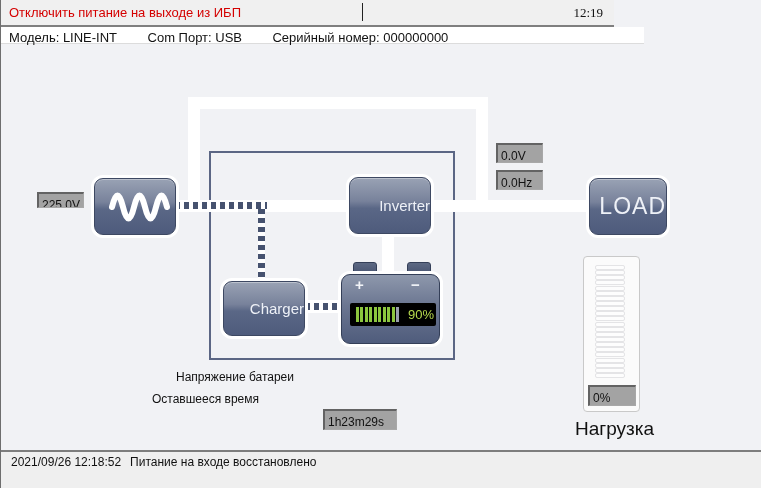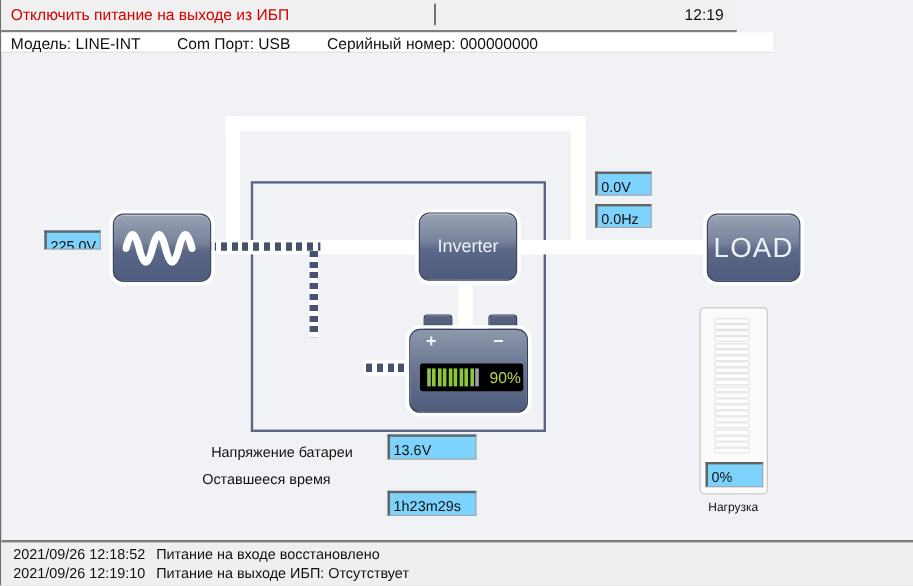--- a/index.html
+++ b/index.html
@@ -9,46 +9,46 @@
     font-family:"Liberation Sans", sans-serif;
     border-left:1px solid #6e6e6e; box-sizing:border-box;
     -webkit-font-smoothing:none;
   }
   .abs{position:absolute;}
   
   #titlebar{left:0;top:0;width:613px;height:25px;background:#f0f0f0;
     border-bottom:2px solid #7f7f7f;box-sizing:content-box;}
   #title-cmd{left:8px;top:5px;color:#d40000;font-size:13px;cursor:pointer;}
   #title-div{left:361px;top:3px;width:1px;height:18px;background:#222;}
-  #clock{right:11px;top:5px;color:#111;font-size:13px;}
+  #clock{right:11px;top:5px;color:#111;font-size:13px;font-family:Liberation Serif, serif;}
   #modelbar{left:0;top:27px;width:643px;height:17px;background:#ffffff;
     border-bottom:1px solid #dcdcdc;box-sizing:border-box;}
   #modelbar span{position:relative;top:1px;font-size:13px;color:#111;margin-right:26px;}
   #modelbar{padding-left:8px;}
   
   #logbar{left:0;top:450px;width:761px;height:38px;background:#efefef;
     border-top:2px solid #7d7d7d;box-sizing:border-box;padding:2px 0 0 10px;}
   .logrow{font-size:12px;color:#111;line-height:16px;white-space:nowrap;}
   .logrow .ts{margin-right:9px;}
   
   .innerbox{border:2px solid #5b6684;background:transparent;}
   .pipe{background:#ffffff;}
   .dot-h{background:repeating-linear-gradient(90deg,#46526f 0 5px,#ffffff 5px 9px);}
   .dot-v{background:repeating-linear-gradient(180deg,#46526f 0 5px,#ffffff 5px 9px);}
   .nodebtn{
     border-radius:9px;border:1px solid #3d4862;
     background:linear-gradient(180deg,#99a2b4 0%,#78829b 42%,#5a6786 55%,#4e5b7c 100%);
     box-shadow:0 0 0 3px #ffffff, inset 0 1px 0 rgba(255,255,255,.35);
-    color:#eef1f7;display:flex;align-items:center;justify-content:center;
+    color:#eef1f7;display:flex;align-items:center;justify-content:flex-end;
     font-size:15px;cursor:pointer;
   }
   #load-btn{font-size:23px;letter-spacing:1px;}
   
   .field{
-    background:#7dd3fc;color:#111;font-size:12px;line-height:16px;
+    background:#a3a3a3;color:#111;font-size:12px;line-height:16px;
     border:1px solid #a8a8a8;border-top:2px solid #636363;border-left:2px solid #636363;
     padding:3px 0 0 3px;box-sizing:border-box;white-space:nowrap;overflow:hidden;
   }
   .lbl{font-size:12px;color:#111;}
   
   #battery-body{
     border-radius:9px;border:1px solid #343f58;
     background:linear-gradient(180deg,#8e98ac 0%,#6b7691 45%,#4f5c7c 100%);
     box-shadow:0 0 0 3px #ffffff;
   }
@@ -103,20 +103,23 @@
       <svg id="sine-svg" width="66" height="42" viewBox="0 0 66 42">
         <path d="M3,21 Q8.5,-2 14,21 Q19.5,44 25,21 Q30.5,-2 36,21 Q41.5,44 47,21 Q52.5,-2 58,21" fill="none" stroke="#ffffff" stroke-width="6" stroke-linecap="round"></path>
       </svg>
     </span>
   </div>
 
   <div class="abs nodebtn" style="left:348px;top:177px;width:80px;height:55px;">
     <span>Inverter</span>
   </div>
 
+  <div class="abs nodebtn" style="left:222px;top:281px;width:80px;height:53px;">
+    <span>Charger</span>
+  </div>
 
   <div class="abs terminal" style="left:352px;top:262px;width:22px;height:14px;"></div>
   <div class="abs terminal" style="left:406px;top:262px;width:22px;height:14px;"></div>
   <div class="abs" id="battery-body" style="left:340px;top:274px;width:97px;height:68px;">
     <div class="abs pole" style="left:13px;top:3px;">+</div>
     <div class="abs pole" style="left:69px;top:3px;">−</div>
     <div class="abs" id="battery-display" style="left:8px;top:28px;width:82px;height:23px;justify-content:center;">
       <div id="battery-bars" style="display:flex;">
           <div class="bbar"></div>
           <div class="bbar"></div>
@@ -134,22 +137,21 @@
   </div>
 
   <div class="abs field" style="left:495px;top:143px;width:47px;height:20px;">0.0V</div>
   <div class="abs field" style="left:495px;top:170px;width:47px;height:20px;">0.0Hz</div>
 
   <div class="abs nodebtn" id="load-btn" style="left:588px;top:178px;width:76px;height:55px;">
     <span>LOAD</span>
   </div>
 
   <div class="abs lbl" style="left:150px;top:346px;width:168px;text-align:center;margin-top:24px;">Напряжение батареи</div>
-  <div class="abs field" style="left:322px;top:362px;width:74px;height:21px;line-height:17px;">13.6V</div>
-  <div class="abs lbl" style="left:137px;top:392px;width:168px;text-align:center;">Оставшееся время</div>
+  <div class="abs lbl" style="left:151px;top:392px;width:168px;text-align:left;">Оставшееся время</div>
   <div class="abs field" style="left:322px;top:389px;width:74px;height:21px;line-height:17px;margin-top:20px;">1h23m29s</div>
 
   <div class="abs" id="gauge-panel" style="left:582px;top:256px;width:55px;height:154px;">
     <div class="abs" id="gauge-meter" style="left:11px;top:8px;width:30px;height:113px;">
         <div class="gseg"></div>
         <div class="gseg"></div>
         <div class="gseg"></div>
         <div class="gseg"></div>
         <div class="gseg"></div>
         <div class="gseg"></div>
@@ -165,24 +167,21 @@
         <div class="gseg"></div>
         <div class="gseg"></div>
         <div class="gseg"></div>
         <div class="gseg"></div>
         <div class="gseg"></div>
         <div class="gseg"></div>
         <div class="gseg"></div>
       </div>
     <div class="abs field" style="left:4px;top:128px;width:48px;height:21px;line-height:17px;">0%</div>
   </div>
-  <div class="abs lbl" style="left:574px;top:418px;width:72px;text-align:center;font-size:10px;">Нагрузка</div>
+  <div class="abs lbl" style="left:574px;top:418px;width:72px;text-align:center;font-size:19px;">Нагрузка</div>
 
   <div class="abs" id="logbar">
     <div class="logrow">
       <span class="ts">2021/09/26 12:18:52</span><span>Питание на входе восстановлено</span>
-    </div>
-    <div class="logrow">
-      <span class="ts">2021/09/26 12:19:10</span><span>Питание на выходе ИБП: Отсутствует</span>
     </div>
   </div>
 
 </div>
 
 </body></html>

